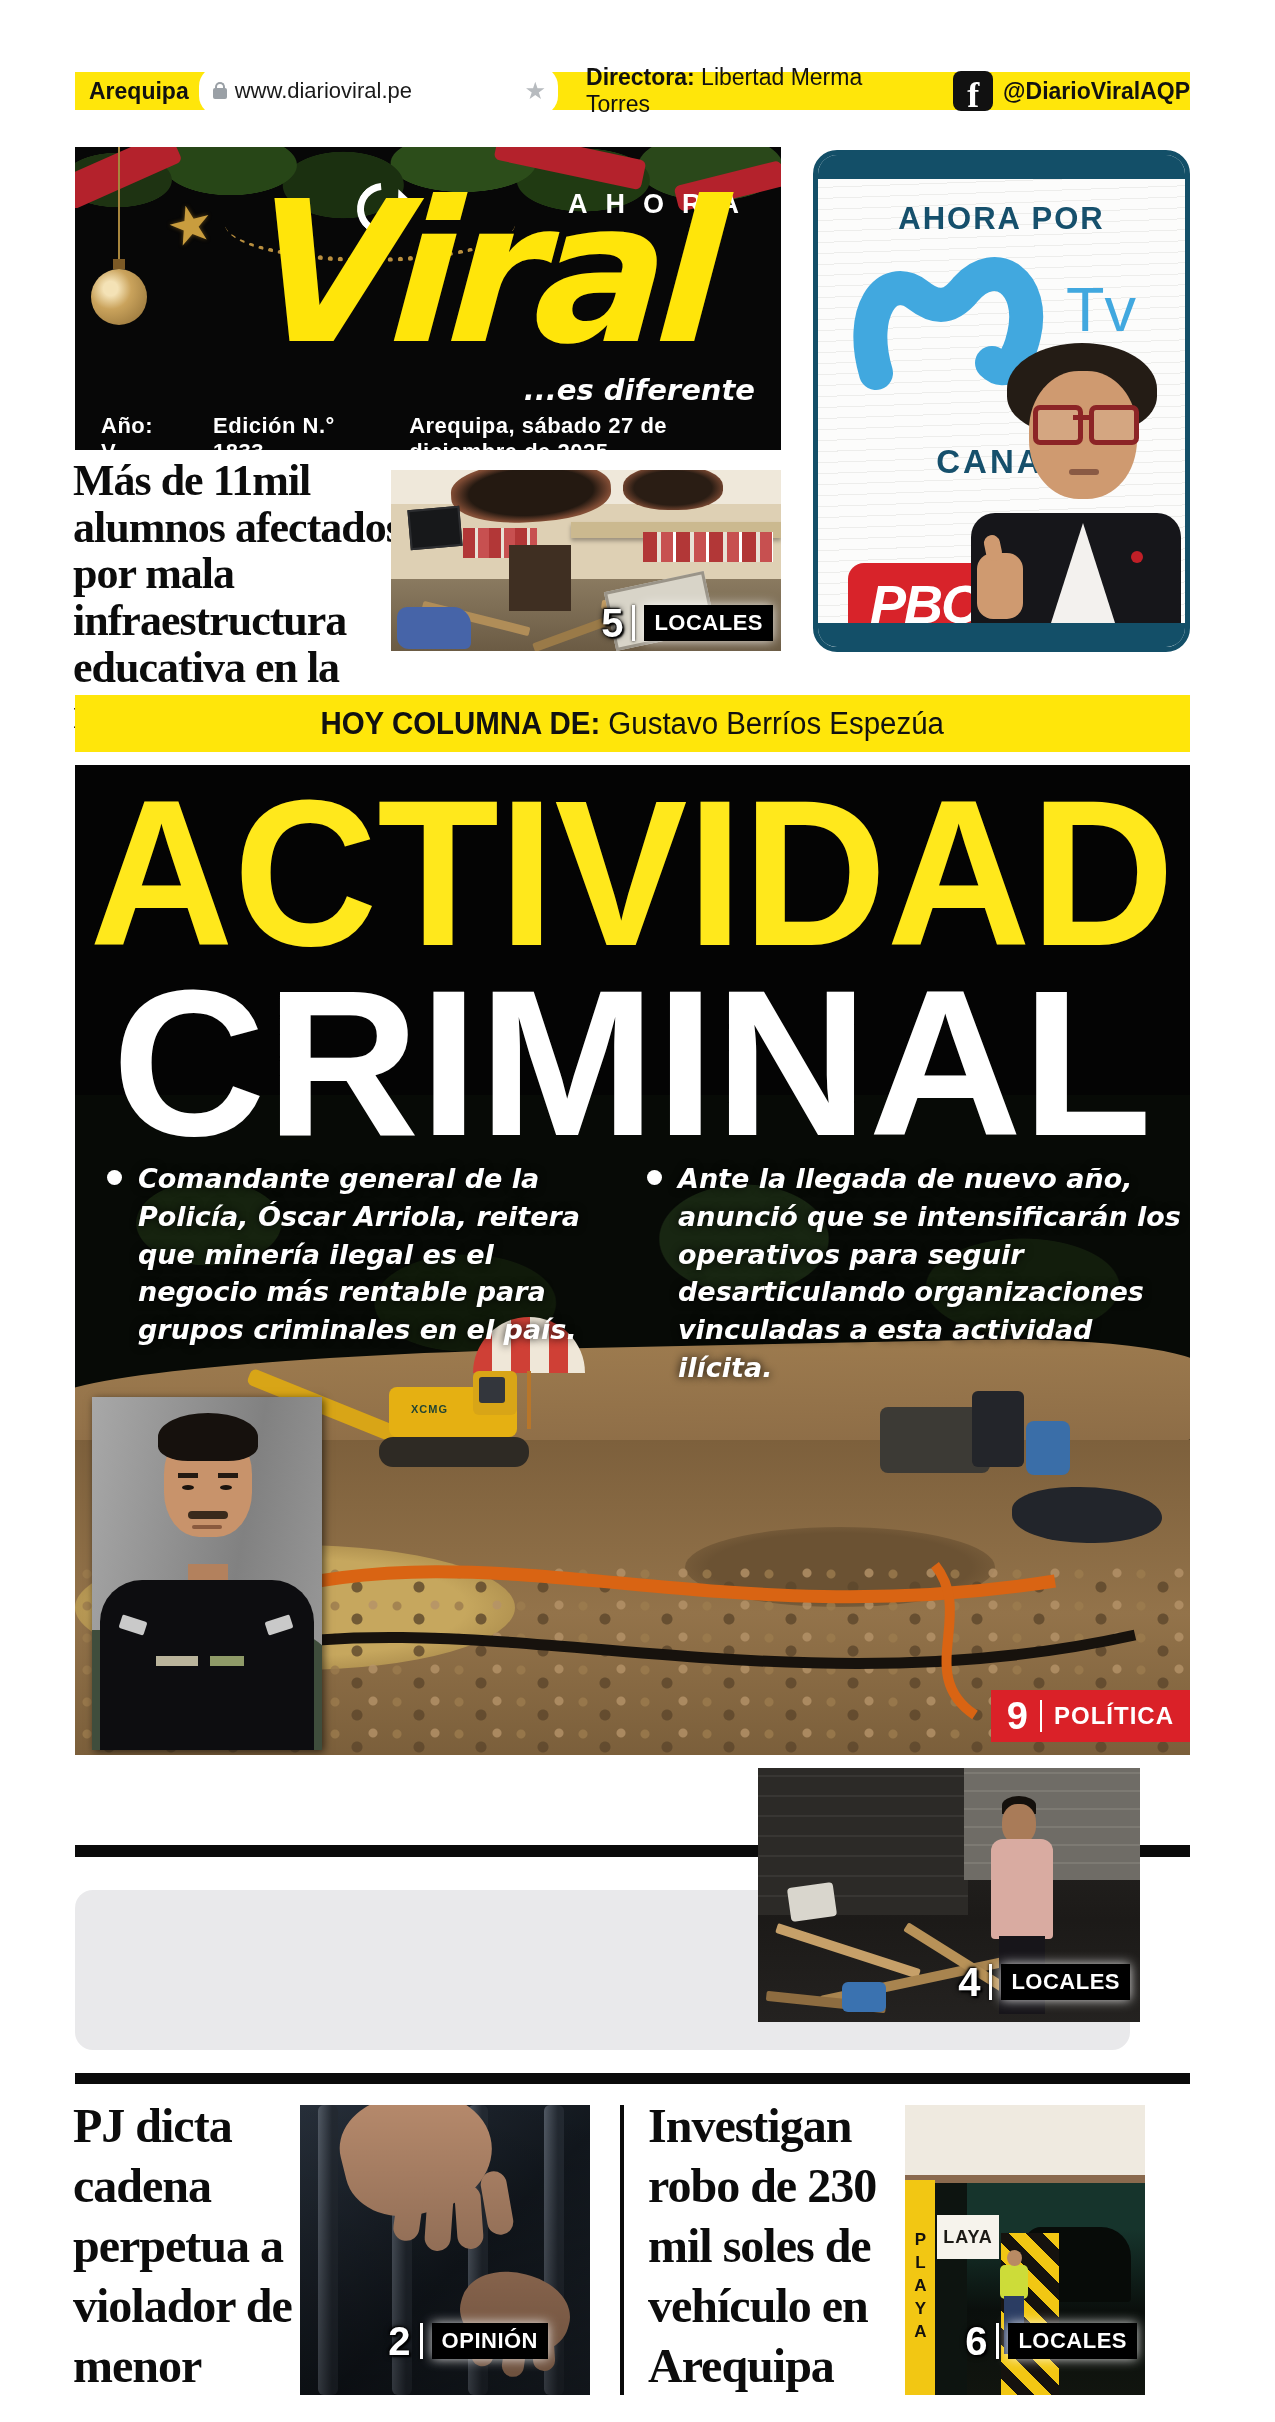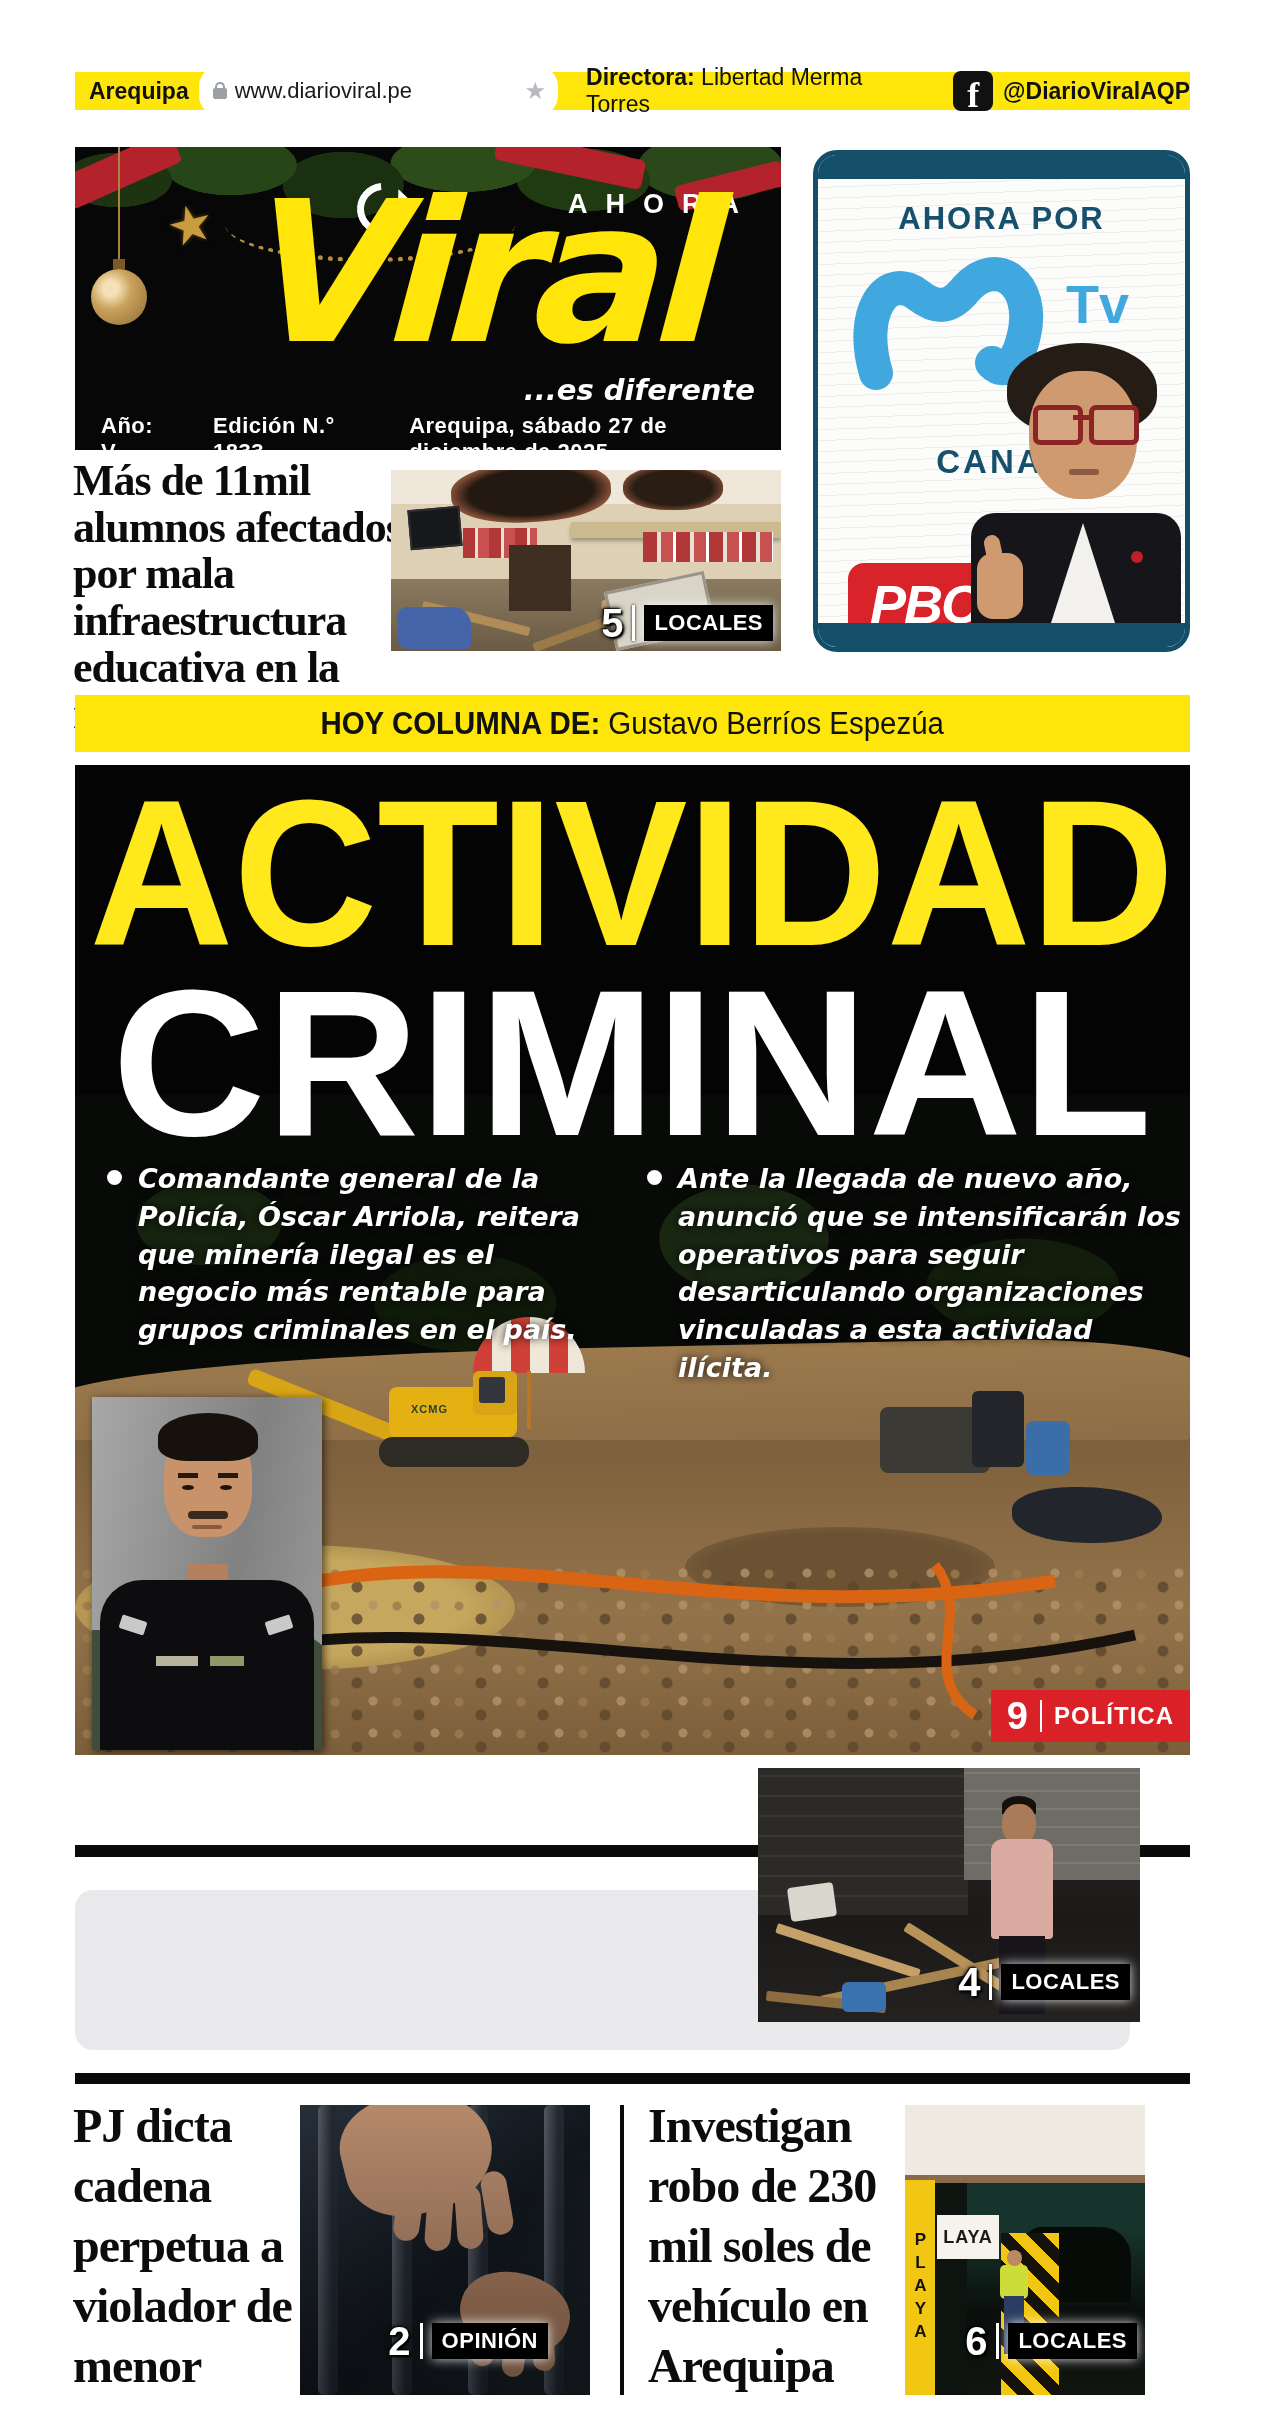--- a/index.html
+++ b/index.html
@@ -65,21 +65,21 @@
 
   
   .promo{position:absolute;left:813px;top:150px;width:377px;height:502px;border:5px solid #134F68;
          border-radius:24px;overflow:hidden;box-sizing:border-box;
          background:repeating-linear-gradient(178deg,#fcfcfb 0 10px,#ededeb 10px 11px);}
   .promo .cap{position:absolute;left:0;width:100%;height:24px;background:#134F68;}
   .promo .cap.top{top:0;} .promo .cap.bot{bottom:0;}
   .ahora{position:absolute;top:46px;width:100%;text-align:center;color:#16506C;
          font-weight:bold;font-size:31px;letter-spacing:2px;}
   .mlogo{position:absolute;left:28px;top:88px;}
-  .tvword{position:absolute;left:248px;top:118px;color:#41A8DF;font-size:54px;font-weight:bold;
+  .tvword{position:absolute;left:248px;top:118px;color:#41A8DF;font-size:63px;font-weight:normal;
           font-family:"Liberation Sans",sans-serif;}
   .canal{position:absolute;top:288px;width:100%;text-align:center;color:#16506C;
          font-weight:bold;font-size:33px;letter-spacing:3px;}
   .chans{position:absolute;top:326px;width:100%;text-align:center;color:#155672;
          font-weight:bold;font-size:46px;letter-spacing:1px;}
   .pbo{position:absolute;left:30px;top:408px;background:#D8232A;color:#fff;border-radius:16px;
        font-weight:bold;font-style:italic;font-size:54px;padding:10px 22px;letter-spacing:-2px;}
   .host{position:absolute;right:4px;bottom:24px;width:210px;height:280px;}
   .host .hair{position:absolute;left:36px;top:0;width:150px;height:92px;background:#241c15;
               border-radius:50% 50% 42% 42%;}

